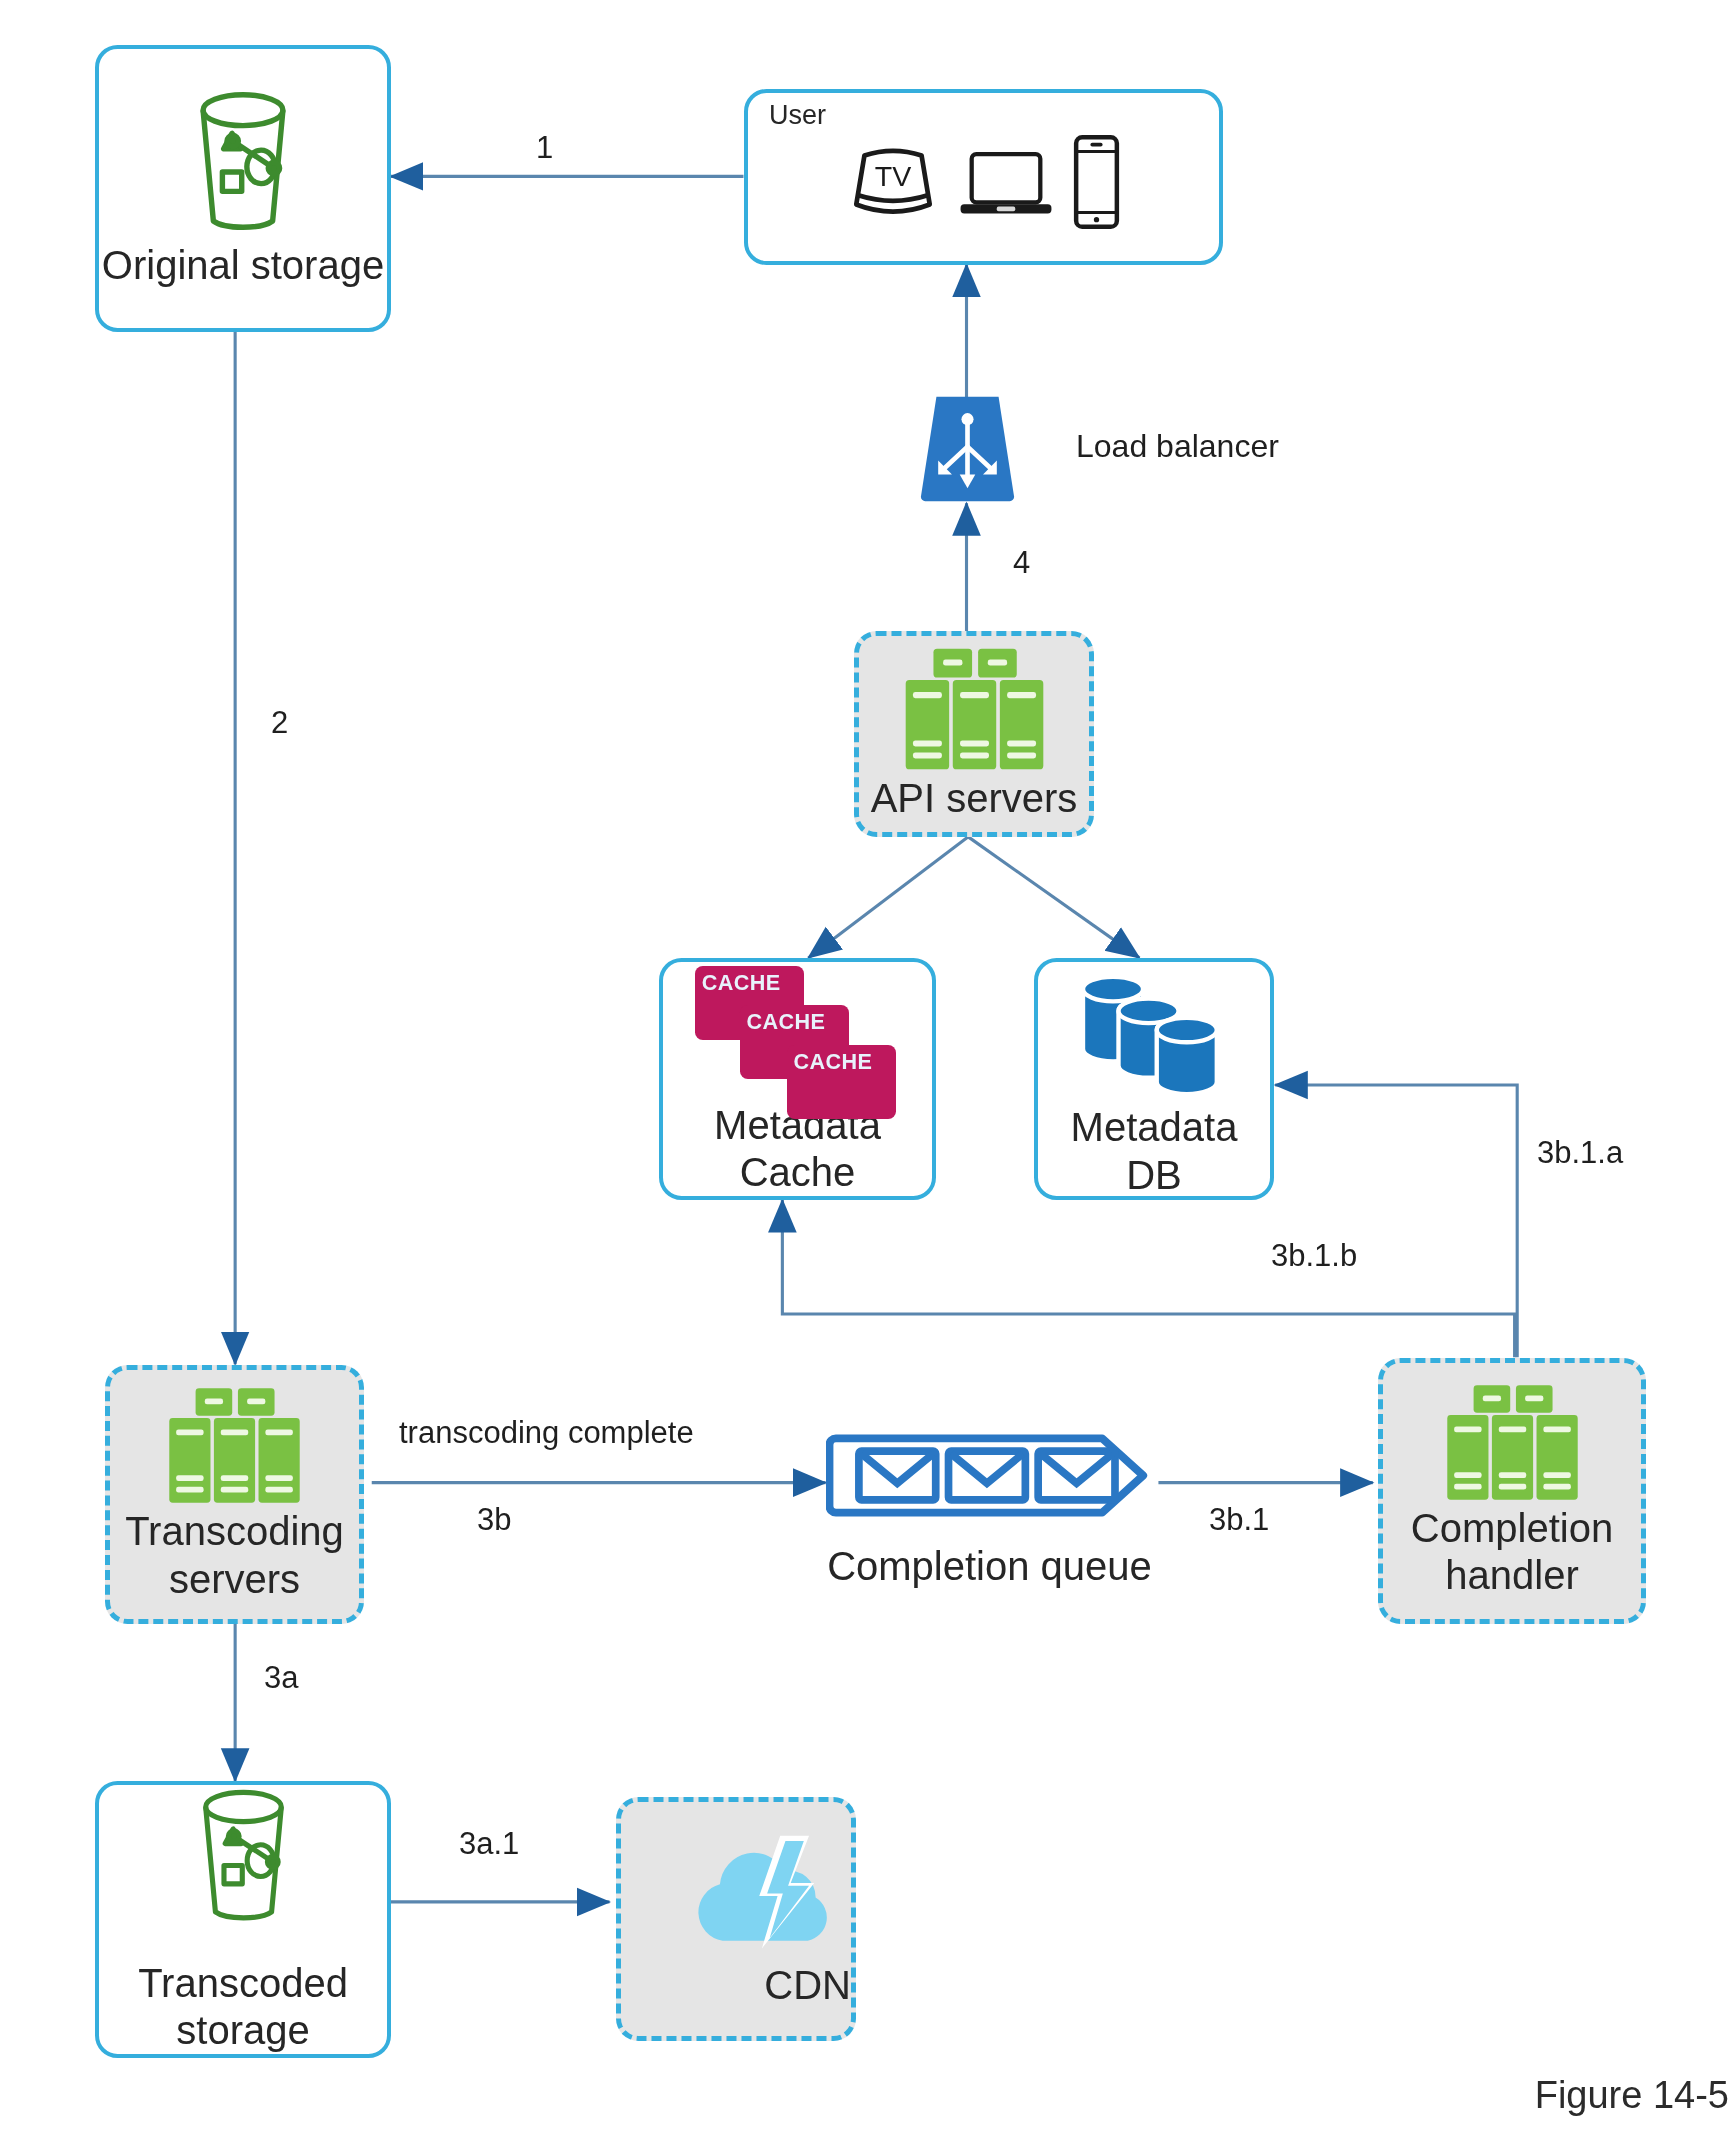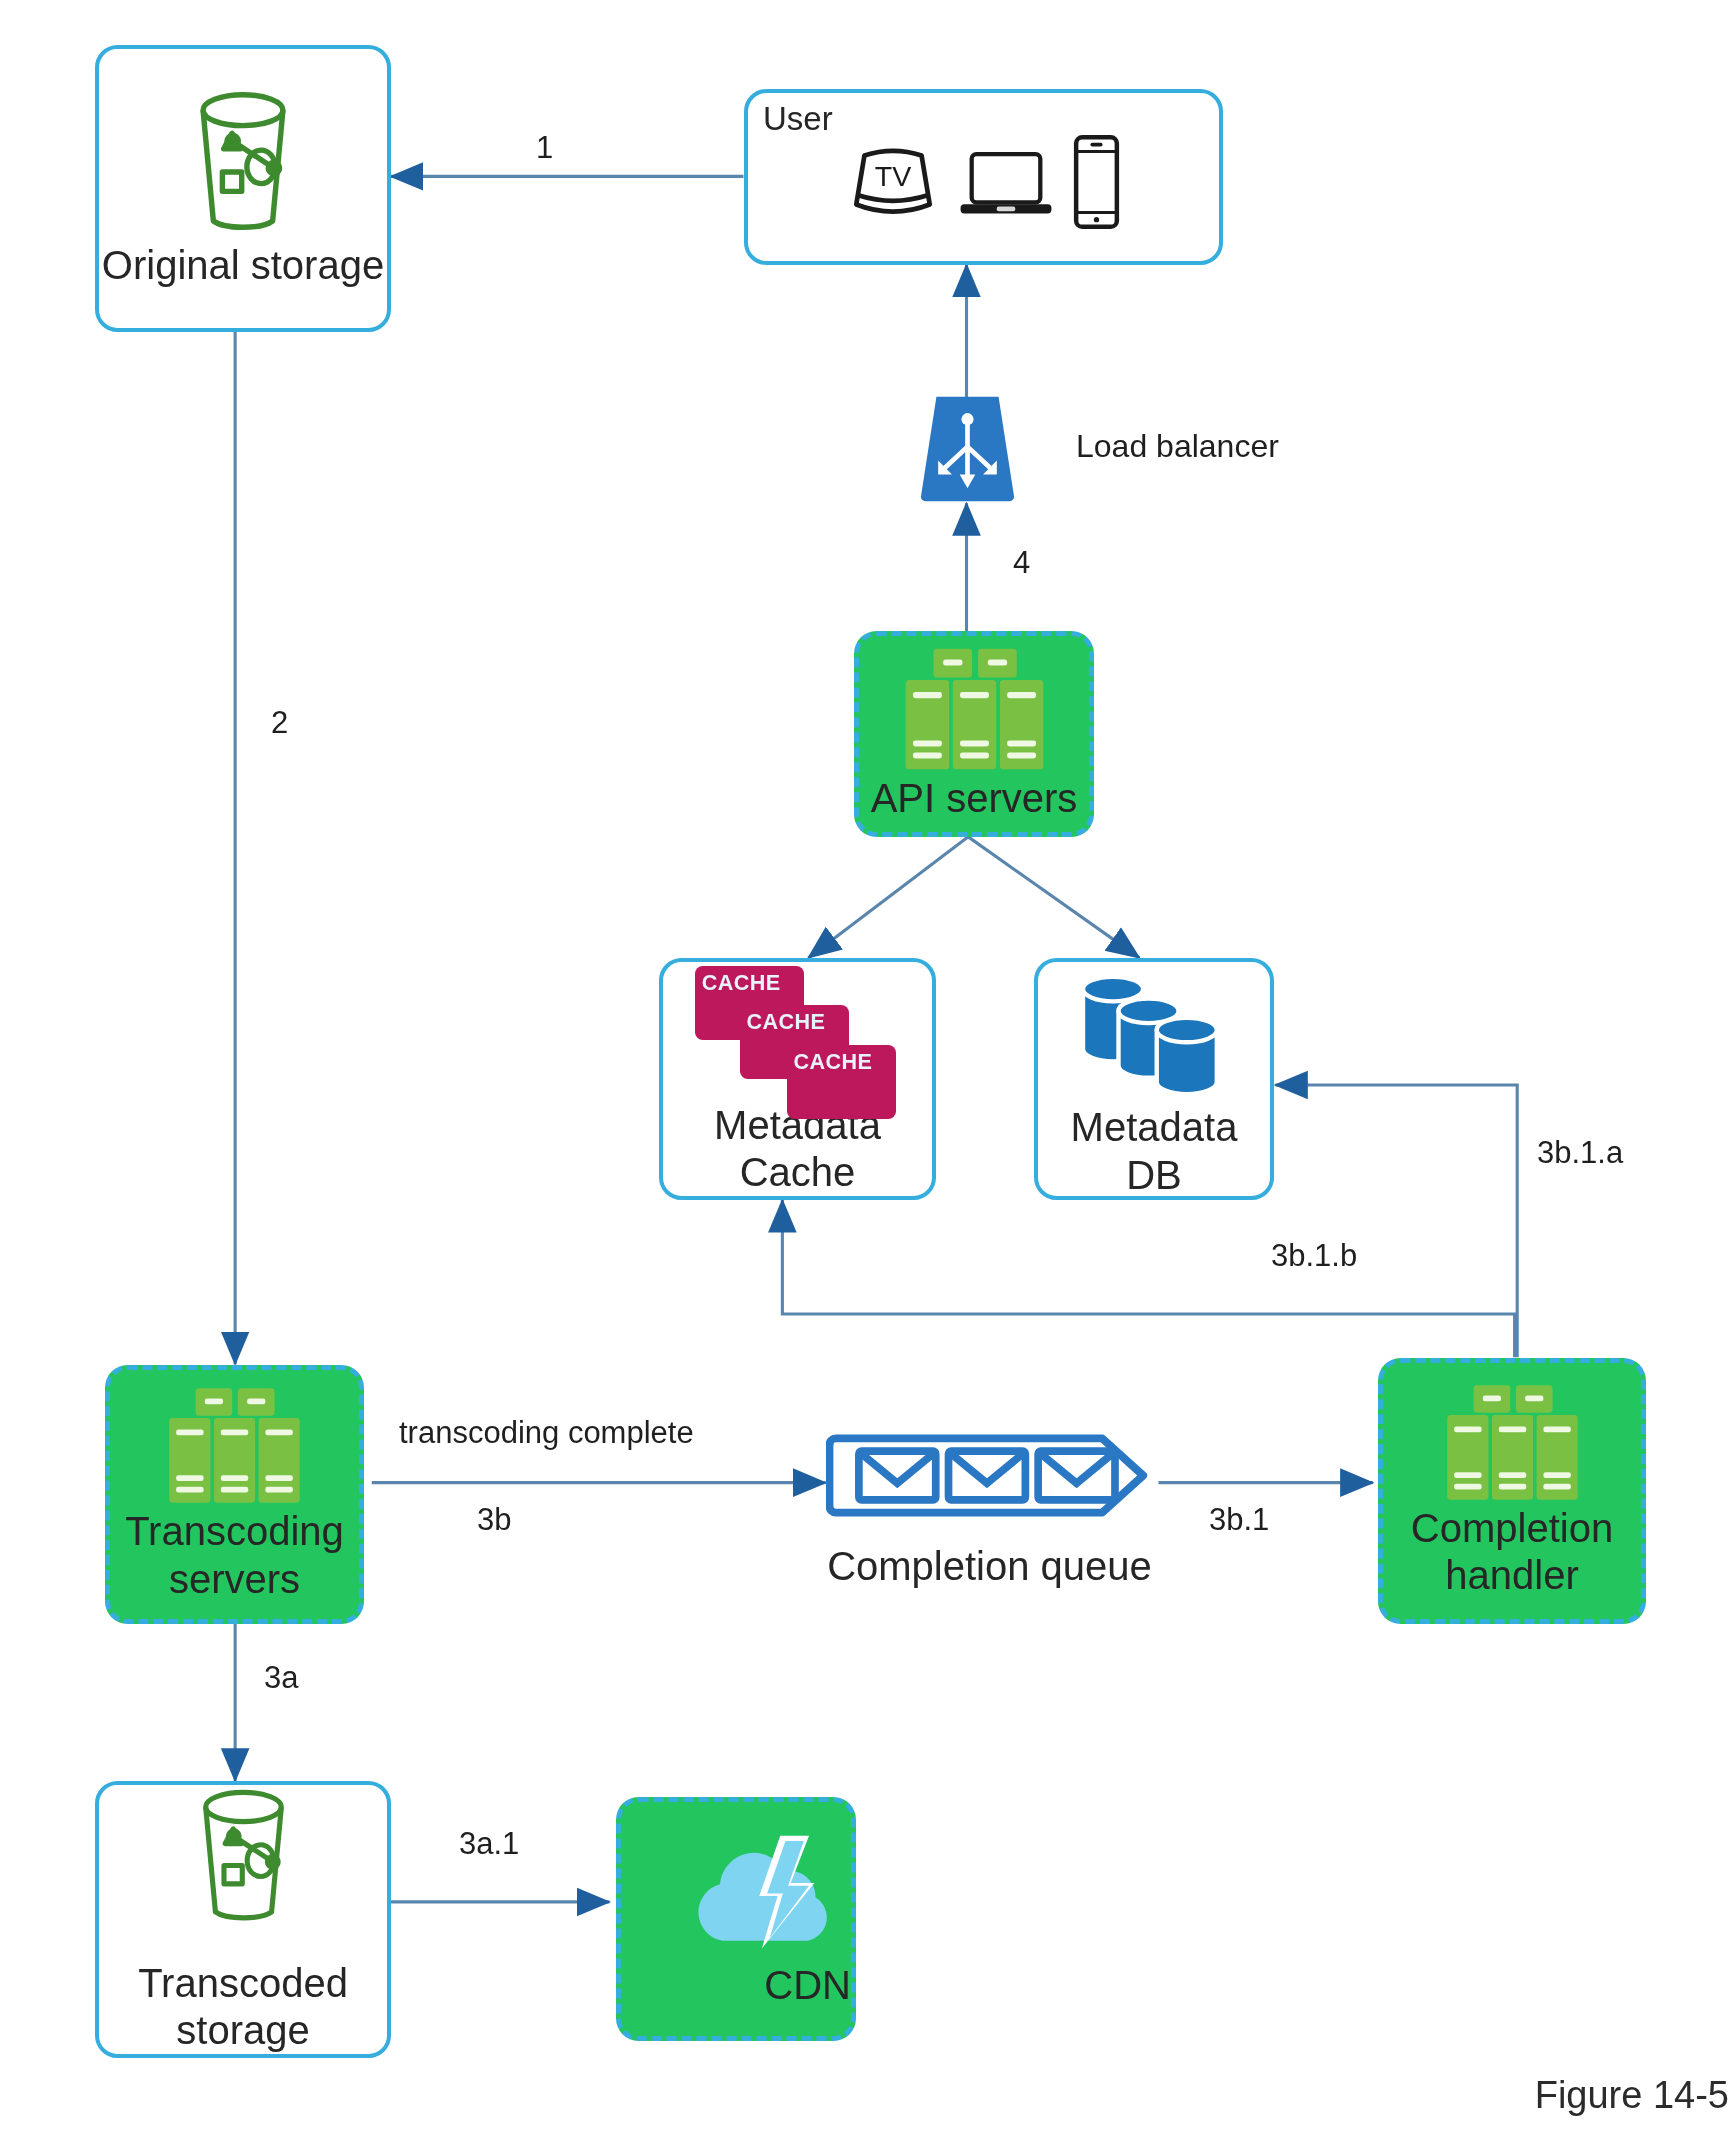--- a/index.html
+++ b/index.html
@@ -26,21 +26,21 @@
     justify-content: center;
   }
   .box-solid {
     border: 4.3px solid #35aedd;
     border-radius: 22.5px;
     background: #ffffff;
   }
   .box-dashed {
     border: 5.2px dashed #35aedd;
     border-radius: 22.5px;
-    background: #22c55e;
+    background: #e5e5e5;
   }
   .node-label {
     color: #262626;
     font-size: 40px;
     line-height: 1.18;
     text-align: center;
     white-space: pre-line;
   }
   .free-label {
     position: absolute;
@@ -60,22 +60,22 @@
     color: #2b2b2b;
     font-size: 38px;
     white-space: pre;
     text-align: right;
     width: 100%;
     left: 0;
   }
   .icon-wrap { display: block; }
   .user-title {
     position: absolute;
-    left: 15px; top: 7px;
-    font-size: 33px;
+    left: 21px; top: 7px;
+    font-size: 27px;
     color: #262626;
     text-align: center;
   }
   .user-row {
     display: flex;
     align-items: center;
     justify-content: center;
     gap: 11px;
     margin-top: 12px;
   }

